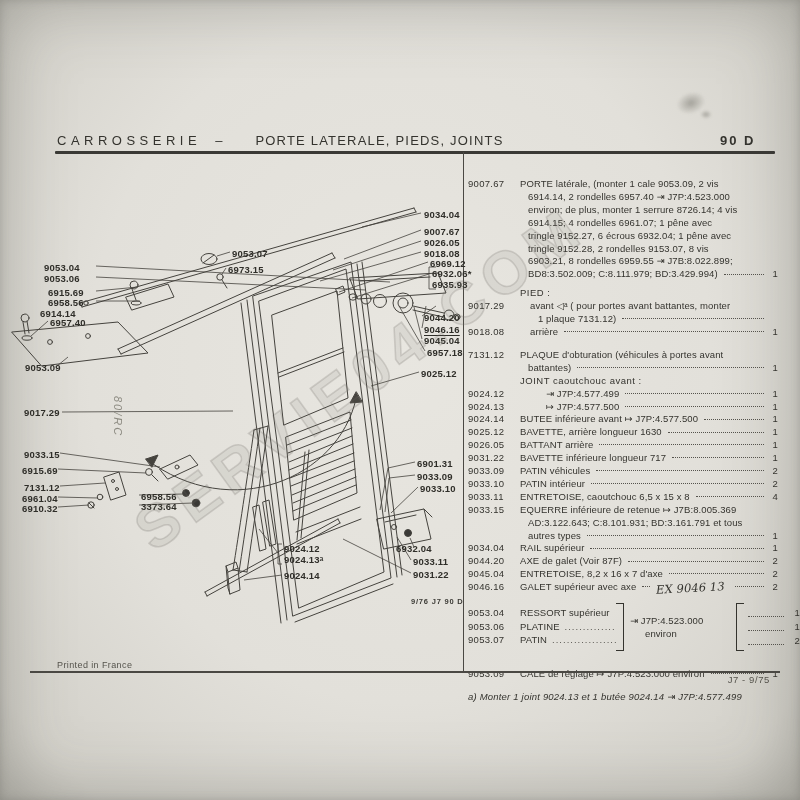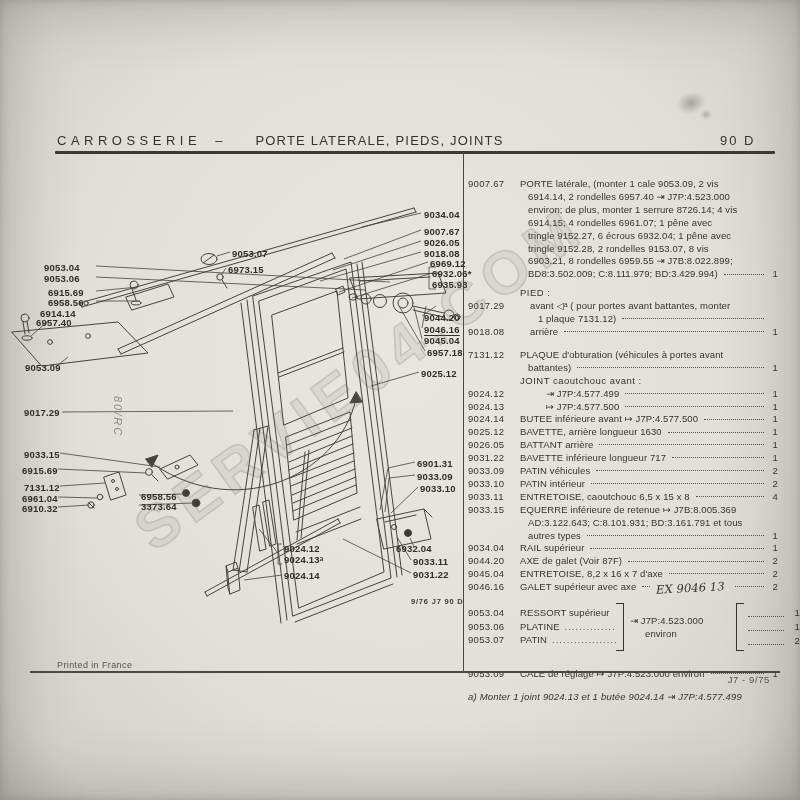--- a/index.html
+++ b/index.html
@@ -5,21 +5,21 @@
   html,body{margin:0;padding:0;background:#a9a7a0;}
   .paper{position:relative;width:800px;height:800px;margin:0 auto;overflow:hidden;
     background:radial-gradient(ellipse at 50% 45%, #e8e6e0 0%, #e2e0da 55%, #d3d1ca 88%, #c2c0b9 100%);
     box-shadow:inset 0 0 70px rgba(85,83,75,.38), inset 0 0 10px rgba(85,83,75,.25);
     font-family:"Liberation Sans","DejaVu Sans",sans-serif;color:#34332e;}
   
   .hdr{position:absolute;top:133px;left:57px;right:28px;display:flex;align-items:baseline;font-size:13px;}
   .hdr .sec{letter-spacing:4.5px;font-weight:500;}
   .hdr .dash{margin:0 14px;}
   .hdr .ttl{letter-spacing:1.2px;padding-left:19px;}
-  .hdr .pref{margin-left:auto;letter-spacing:2px;font-weight:400;}
+  .hdr .pref{margin-left:auto;letter-spacing:2px;font-weight:700;}
   .rule-top{position:absolute;top:151px;left:55px;right:25px;height:2.6px;background:#3a3935;border-radius:1px;}
   .vdiv{position:absolute;left:463px;top:152px;width:1.4px;height:521px;background:#4a4843;}
   .rule-bot{position:absolute;top:671px;left:30px;right:20px;height:1.6px;background:#4a4843;}
   .foot-l{position:absolute;left:57px;top:660px;font-size:9px;letter-spacing:.4px;color:#55534c;}
   .foot-r{position:absolute;right:30px;top:674px;font-size:9.5px;letter-spacing:.6px;color:#55534c;}
   
   .wm{position:absolute;left:142px;top:502px;transform:rotate(-36deg);transform-origin:0 50%;
     font-size:60px;font-weight:bold;letter-spacing:8px;white-space:nowrap;z-index:6;pointer-events:none;
     color:rgba(108,106,98,0.10);-webkit-text-stroke:1.6px rgba(108,106,98,0.22);}
   .smudge{position:absolute;left:676px;top:92px;width:30px;height:22px;transform:rotate(-18deg);
@@ -185,21 +185,21 @@
         <div class="dlabel" style="left: 430px; top: 258px;">6969.12</div>
         <div class="dlabel" style="left: 432px; top: 268px;">6932.06*</div>
         <div class="dlabel" style="left: 432px; top: 279px;">6935.93</div>
         <div class="dlabel" style="left: 232px; top: 248px;">9053.07</div>
         <div class="dlabel" style="left: 228px; top: 264px;">6973.15</div>
         <div class="dlabel" style="left: 44px; top: 262px;">9053.04</div>
         <div class="dlabel" style="left: 44px; top: 273px;">9053.06</div>
         <div class="dlabel" style="left: 48px; top: 287px;">6915.69</div>
         <div class="dlabel" style="left: 48px; top: 297px;">6958.56</div>
         <div class="dlabel" style="left: 40px; top: 308px;">6914.14</div>
-        <div class="dlabel" style="left: 36px; top: 317px;">6957.40</div>
+        <div class="dlabel" style="left: 50px; top: 317px;">6957.40</div>
         <div class="dlabel" style="left: 25px; top: 362px;">9053.09</div>
         <div class="dlabel" style="left: 24px; top: 407px;">9017.29</div>
         <div class="dlabel" style="left: 24px; top: 449px;">9033.15</div>
         <div class="dlabel" style="left: 22px; top: 465px;">6915.69</div>
         <div class="dlabel" style="left: 24px; top: 482px;">7131.12</div>
         <div class="dlabel" style="left: 22px; top: 493px;">6961.04</div>
         <div class="dlabel" style="left: 22px; top: 503px;">6910.32</div>
         <div class="dlabel" style="left: 141px; top: 491px;">6958.56</div>
         <div class="dlabel" style="left: 141px; top: 501px;">3373.64</div>
         <div class="dlabel" style="left: 417px; top: 458px;">6901.31</div>

